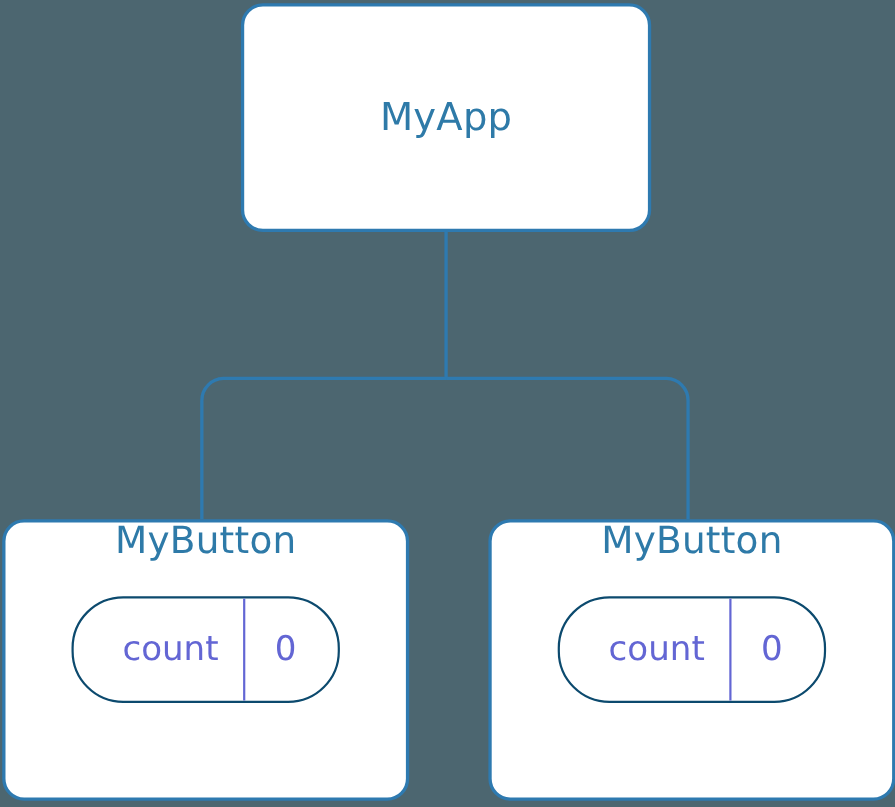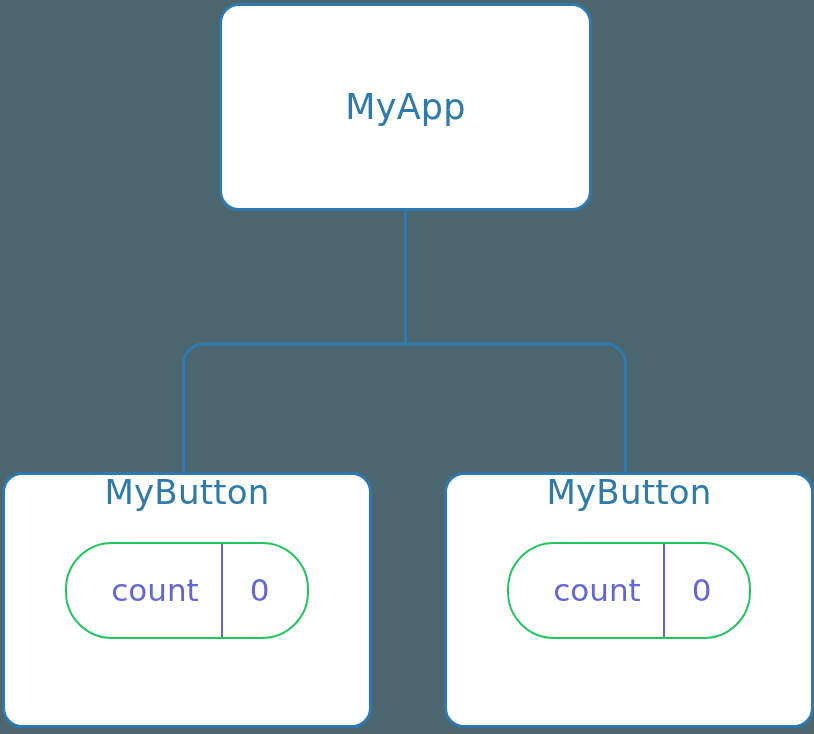--- a/index.html
+++ b/index.html
@@ -66,21 +66,21 @@
     white-space: nowrap;
   }
   .node-root .node-title { font-size: 35px; }
 
   
   .state-pill {
     margin-top: 33px;
     display: flex;
     align-items: stretch;
     height: 93px;
-    border: 2px solid #22c55e;
+    border: 2px solid #0c4a6e;
     border-radius: 47px;
     background: transparent;
     overflow: hidden;
   }
   .state-key,
   .state-val {
     display: flex;
     align-items: center;
     justify-content: center;
     color: #6366D4;

